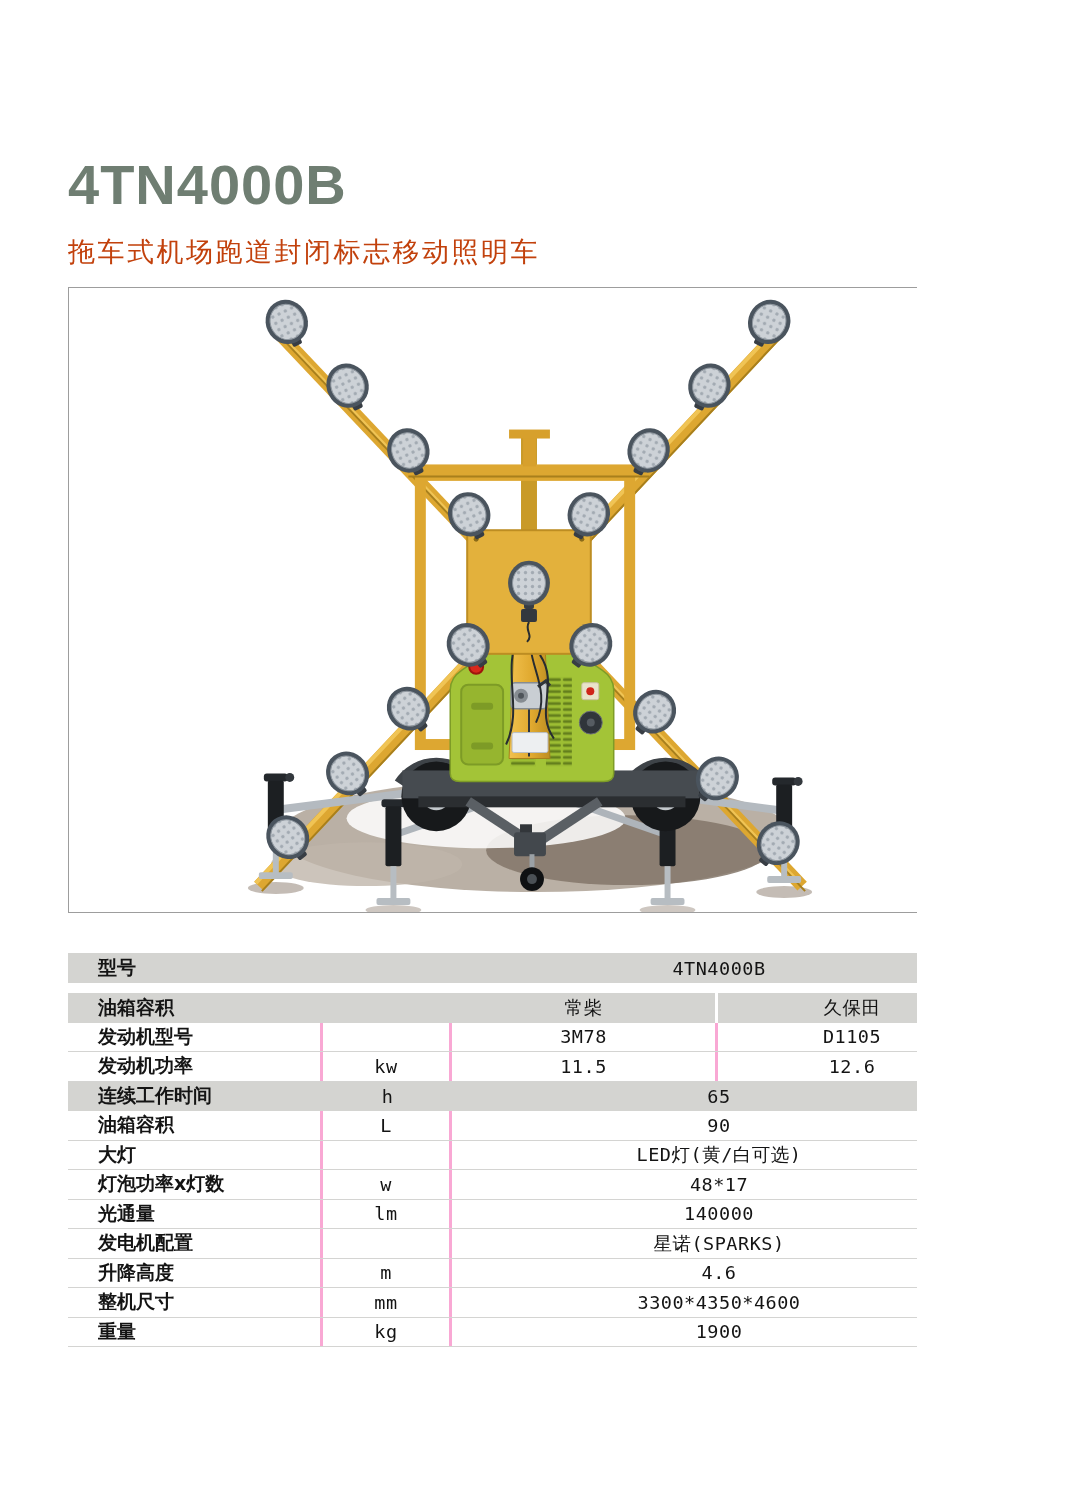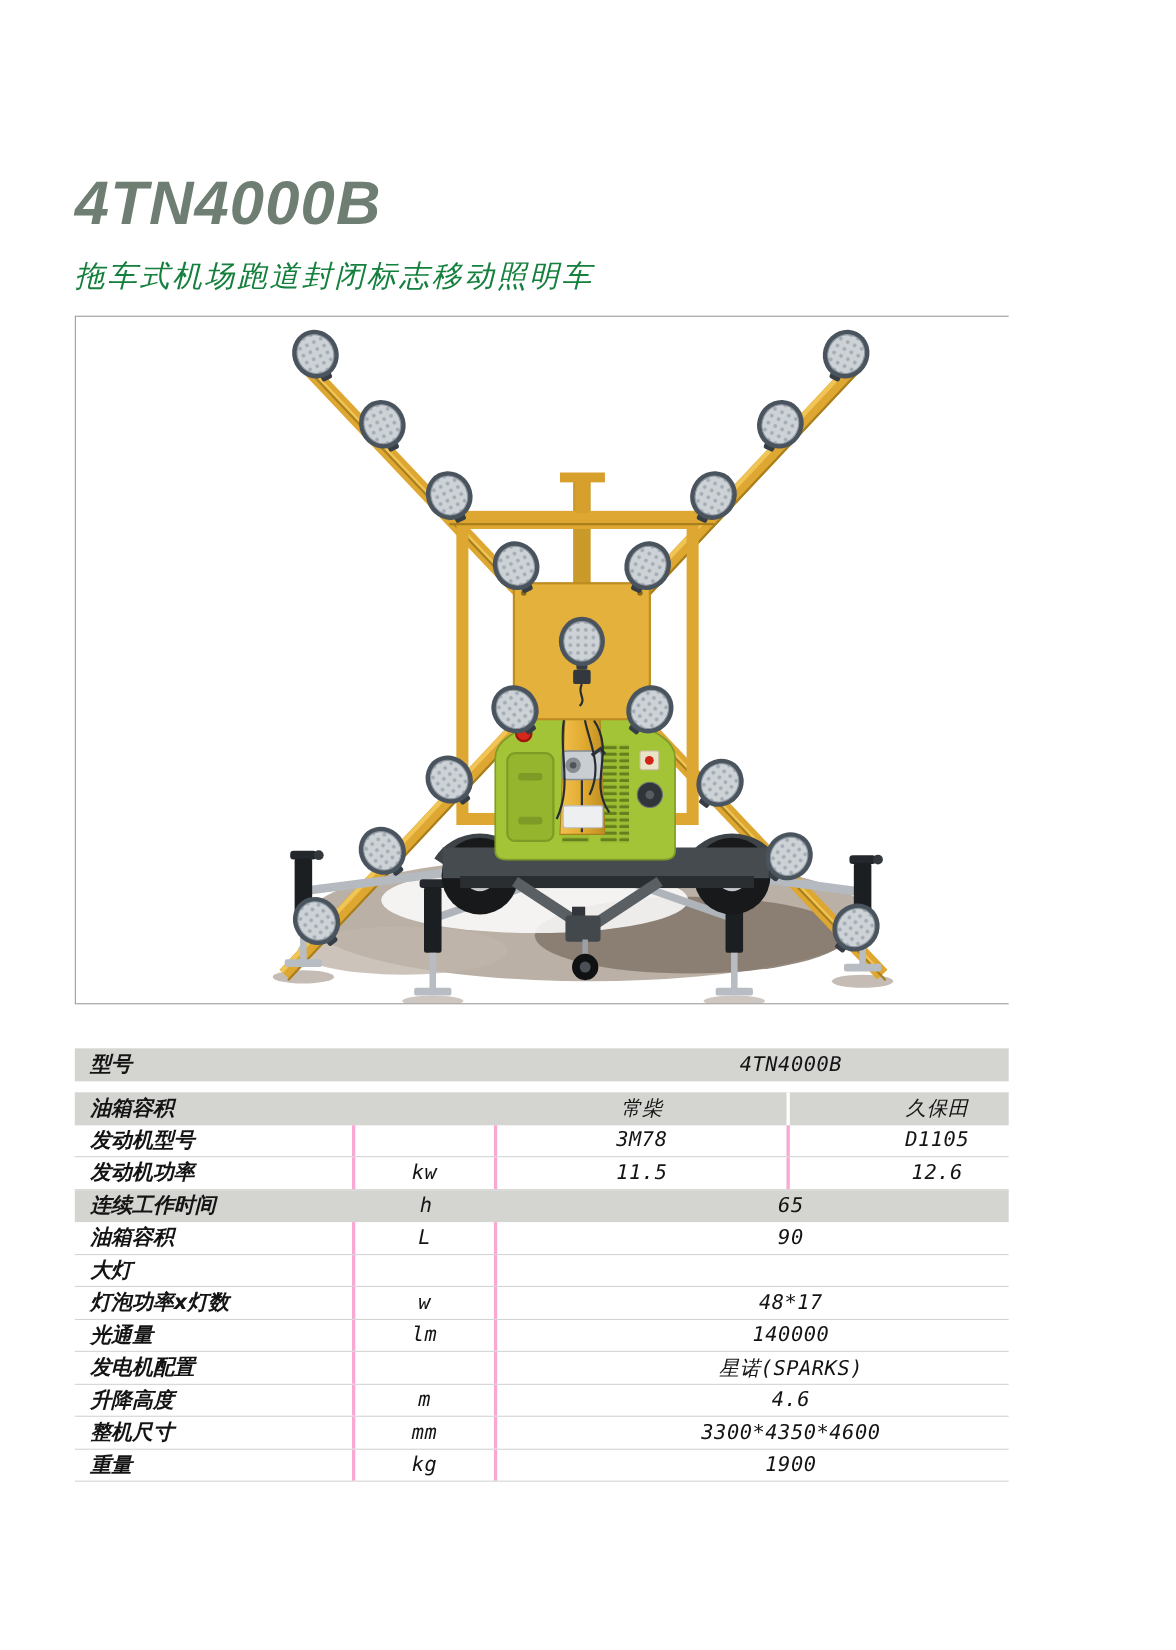--- a/index.html
+++ b/index.html
@@ -1,36 +1,36 @@
 <!DOCTYPE html>
 <html><head>
 <meta charset="utf-8">
 <style>
   html,body{margin:0;padding:0;background:#ffffff;}
   body{width:1069px;height:1500px;font-family:"DejaVu Sans","Liberation Sans",sans-serif;color:#141414;}
-  .page{position:relative;width:917px;height:1500px;background:#fff;overflow:hidden;font-style:italic;}
+  .page{position:relative;width:917px;height:1500px;background:#fff;overflow:hidden;}
 
   .title{position:absolute;left:68px;top:154px;margin:0;font-size:56px;line-height:1.1;
          font-weight:700;color:#6f7e72;letter-spacing:1px;
          font-family:"Liberation Sans","DejaVu Sans",sans-serif;}
   .subtitle{position:absolute;left:68px;top:236px;margin:0;font-size:27px;line-height:1.2;
-         font-weight:500;color:#15803d;letter-spacing:2.5px;}
+         font-weight:500;color:#c2410c;letter-spacing:2.5px;}
 
   .figure-box{position:absolute;left:68px;top:287px;width:916px;height:624px;
          border:1px solid #9d9d9d;background:#fff;}
   .figure-box svg{display:block;width:100%;height:100%;}
 
   .spec{position:absolute;left:68px;top:953px;width:918px;font-size:19px;}
   .t-row{display:flex;align-items:stretch;height:29.5px;box-sizing:border-box;}
   .t-row.r0{height:30px;}
   .t-row.gray{background:#d4d4d1;}
   .t-row.white{border-bottom:1px solid #d4d4d2;}
   .t-gap{height:10px;}
   .cell{display:flex;align-items:center;height:100%;box-sizing:border-box;}
-  .label{width:255px;padding-left:14px;font-weight:600;}
+  .label{width:255px;padding-left:30px;font-weight:600;}
   .label.wide{width:384px;}
   .unit{width:129px;justify-content:center;text-align:right;}
   .c3{width:266px;justify-content:center;text-align:right;}
   .grow{flex:1;justify-content:center;}
   .sep{border-right:3px solid #f9a8d4;}
   .wsep{border-right:3px solid #ffffff;}
   .mono{font-family:"DejaVu Sans Mono","Liberation Mono",monospace;font-size:18.5px;letter-spacing:0.5px;}
 </style>
 </head>
 <body>
@@ -232,20 +232,21 @@
 
     <div class="t-row white">
       <div class="cell label sep">油箱容积</div>
       <div class="cell unit sep mono">L</div>
       <div class="cell grow mono">90</div>
     </div>
 
     <div class="t-row white">
       <div class="cell label sep">大灯</div>
       <div class="cell unit sep mono"></div>
+      <div class="cell grow mono">LED灯(黄/白可选)</div>
     </div>
 
     <div class="t-row white">
       <div class="cell label sep">灯泡功率x灯数</div>
       <div class="cell unit sep mono">w</div>
       <div class="cell grow mono">48*17</div>
     </div>
 
     <div class="t-row white">
       <div class="cell label sep">光通量</div>

